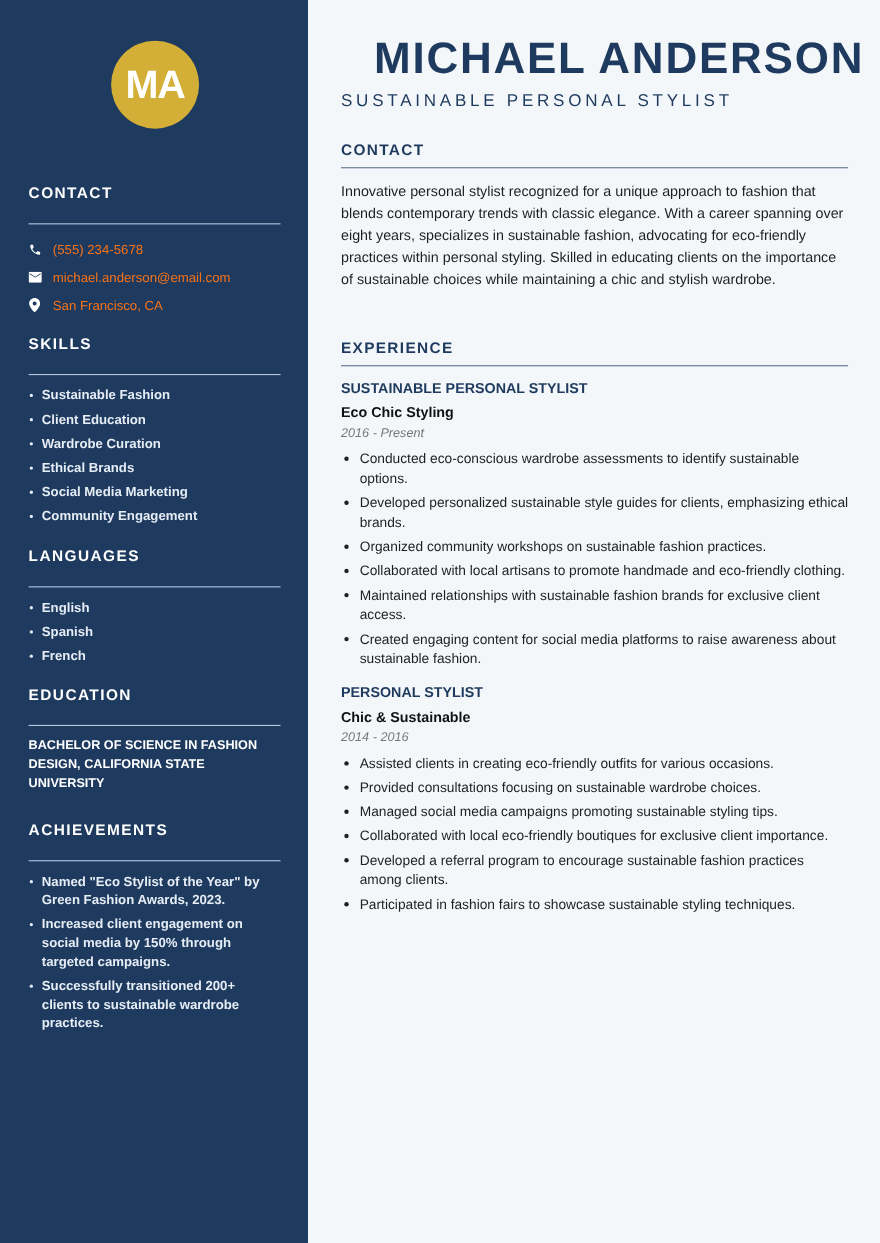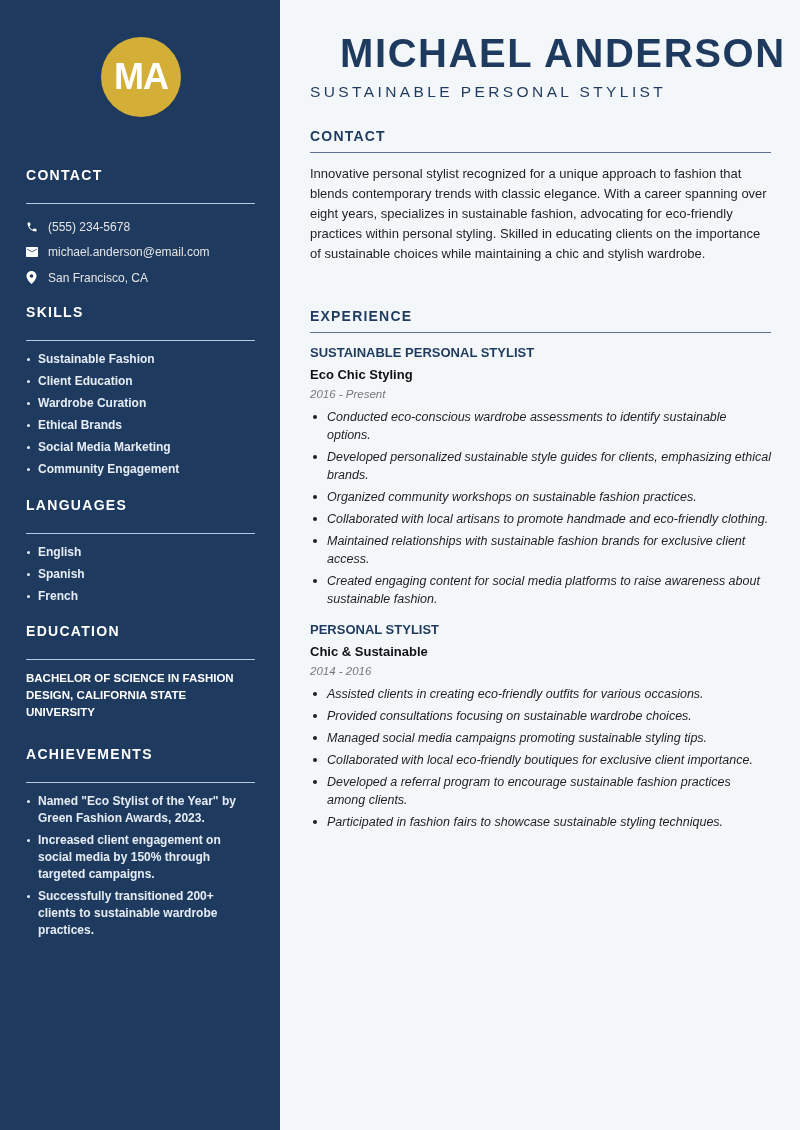--- a/index.html
+++ b/index.html
@@ -29,21 +29,21 @@
   .side-section { position: absolute; left: 26px; width: 229px; }
   .side-heading {
     font-size: 14px; font-weight: 700; letter-spacing: 1.3px;
     color: #ffffff;
     padding-bottom: 20px;
     border-bottom: 1.5px solid #b6c8e0;
     margin-bottom: 10px;
   }
   .contact-row {
     display: flex; align-items: center;
-    height: 25.5px; font-size: 12px; color: #e5e5e5;
+    height: 25.5px; font-size: 12px; color: #f97316;
   }
   .contact-row .ico { width: 22px; display: flex; align-items: center; }
   .contact-row svg { fill: #ffffff; }
   .side-list { list-style: none; }
   .side-list li {
     position: relative; padding-left: 12px;
     font-size: 12px; color: #e6edf5; line-height: 16px;
     margin-bottom: 6px;
     font-weight: bold;
   }
@@ -74,21 +74,21 @@
   }
   .profile-text {
     font-size: 13px; line-height: 20px; color: #1f1f1f; margin-top: 11px;
   }
   .job-title { font-size: 13px; font-weight: 700; color: #1e3a5f; margin-top: 12px; }
   .company { font-size: 13px; font-weight: 700; color: #111; margin-top: 7px; }
   .dates { font-size: 11.5px; font-style: italic; color: #777; margin-top: 6px; }
   .bullets { list-style: none; margin-top: 8px; }
   .bullets li {
     position: relative; padding-left: 17px;
-    font-size: 12.5px; line-height: 18px; color: #1f1f1f; margin-bottom: 4px; font-style: italic;
+    font-size: 12.5px; line-height: 18px; color: #1f1f1f; margin-bottom: 4px;
   }
   .bullets li::before {
     content: ""; position: absolute; left: 3px; top: 7px;
     width: 4px; height: 4px; border-radius: 50%; background: #1f1f1f;
   }
 </style>
 </head>
 <body>
 
 <aside class="sidebar">

